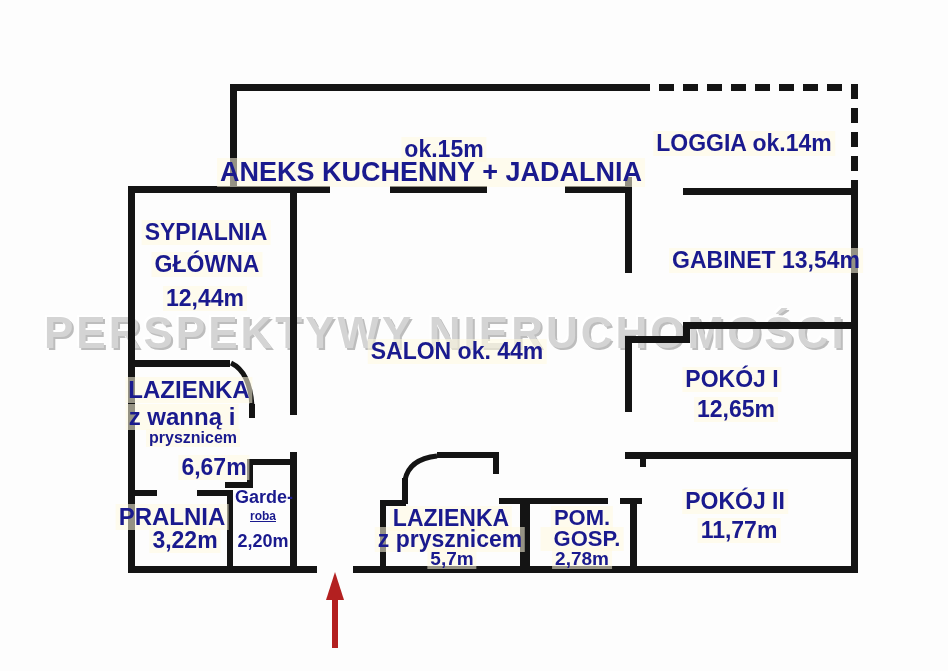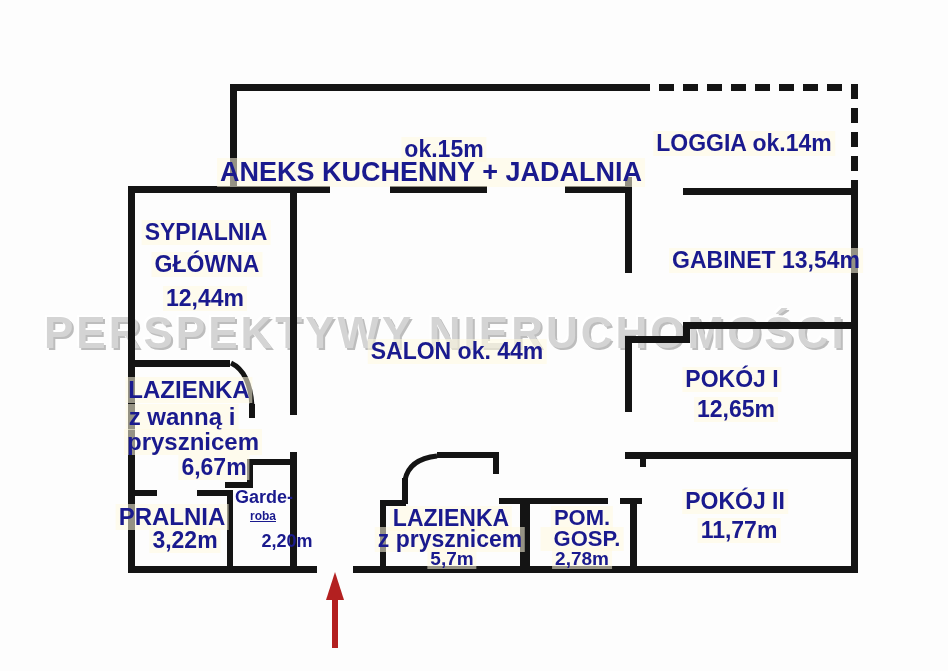--- a/index.html
+++ b/index.html
@@ -97,29 +97,29 @@
   <div class="lbl" style="left:748px;top:248px;font-size:23px;margin-left:18px;">GABINET 13,54m</div>
 
   <div class="lbl" style="left:732px;top:367px;font-size:23px;">POKÓJ I</div>
   <div class="lbl" style="left:736px;top:397px;font-size:23px;">12,65m</div>
 
   <div class="lbl" style="left:735px;top:489px;font-size:23px;">POKÓJ II</div>
   <div class="lbl" style="left:739px;top:518px;font-size:23px;">11,77m</div>
 
   <div class="lbl" style="left:189px;top:377px;font-size:24px;">LAZIENKA</div>
   <div class="lbl" style="left:182px;top:404px;font-size:24px;">z wanną i</div>
-  <div class="lbl" style="left:193px;top:429px;font-size:24px;text-align:right;">prysznicem</div>
+  <div class="lbl" style="left:193px;top:429px;font-size:16px;text-align:right;">prysznicem</div>
   <div class="lbl" style="left:182px;top:455px;font-size:23px;margin-left:32px;">6,67m</div>
 
   <div class="lbl" style="left:172px;top:504px;font-size:24px;">PRALNIA</div>
   <div class="lbl" style="left:185px;top:528px;font-size:23px;">3,22m</div>
 
   <div class="lbl" style="left:264px;top:487px;font-size:18px;background:none;">Garde-</div>
   <div class="lbl" style="left:263px;top:509px;font-size:12px;background:none;text-decoration:underline;">roba</div>
-  <div class="lbl" style="left:263px;top:531px;font-size:18px;background:none;margin-left:24px;">2,20m</div>
+  <div class="lbl" style="left:263px;top:531px;font-size:18px;background:none;">2,20m</div>
 
   <div class="lbl" style="left:451px;top:506px;font-size:23px;">LAZIENKA</div>
   <div class="lbl" style="left:450px;top:527px;font-size:23px;">z prysznicem</div>
   <div class="lbl" style="left:452px;top:548px;font-size:19px;">5,7m</div>
 
   <div class="lbl" style="left:582px;top:506px;font-size:22px;">POM.</div>
   <div class="lbl" style="left:582px;top:527px;font-size:22px;padding-left:13px;">GOSP.</div>
   <div class="lbl" style="left:582px;top:548px;font-size:19px;">2,78m</div>
 
 </div>

